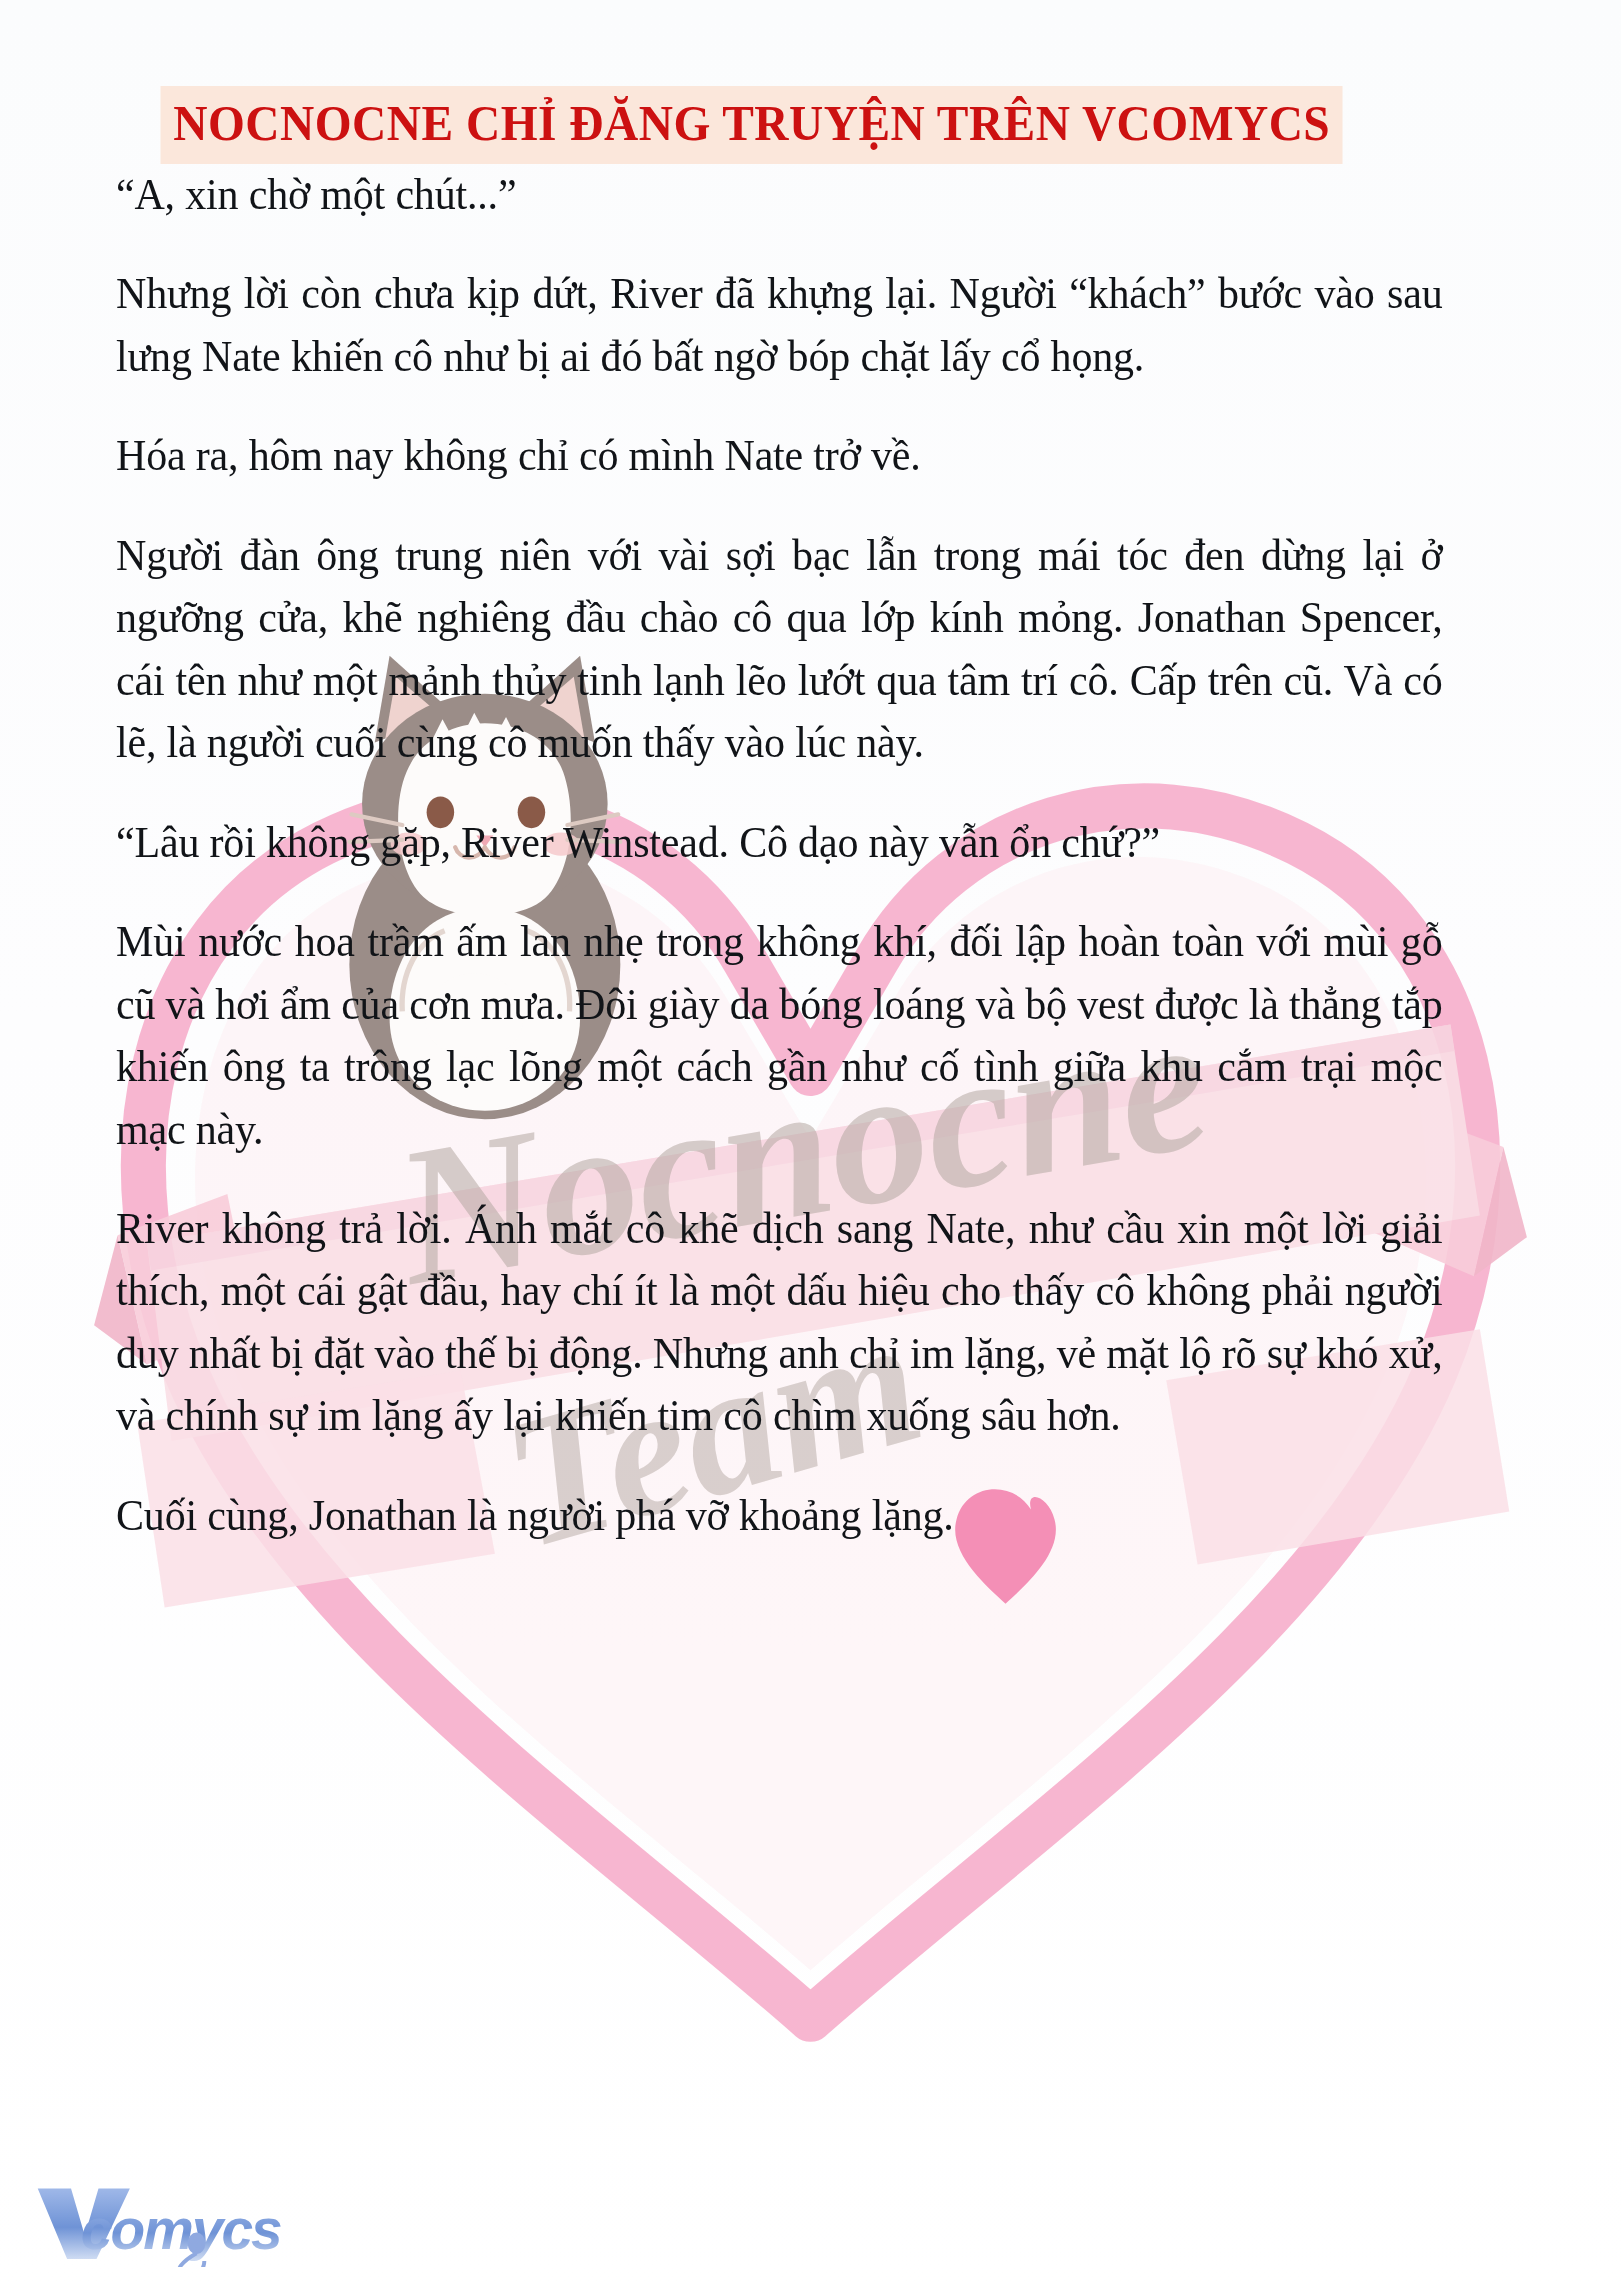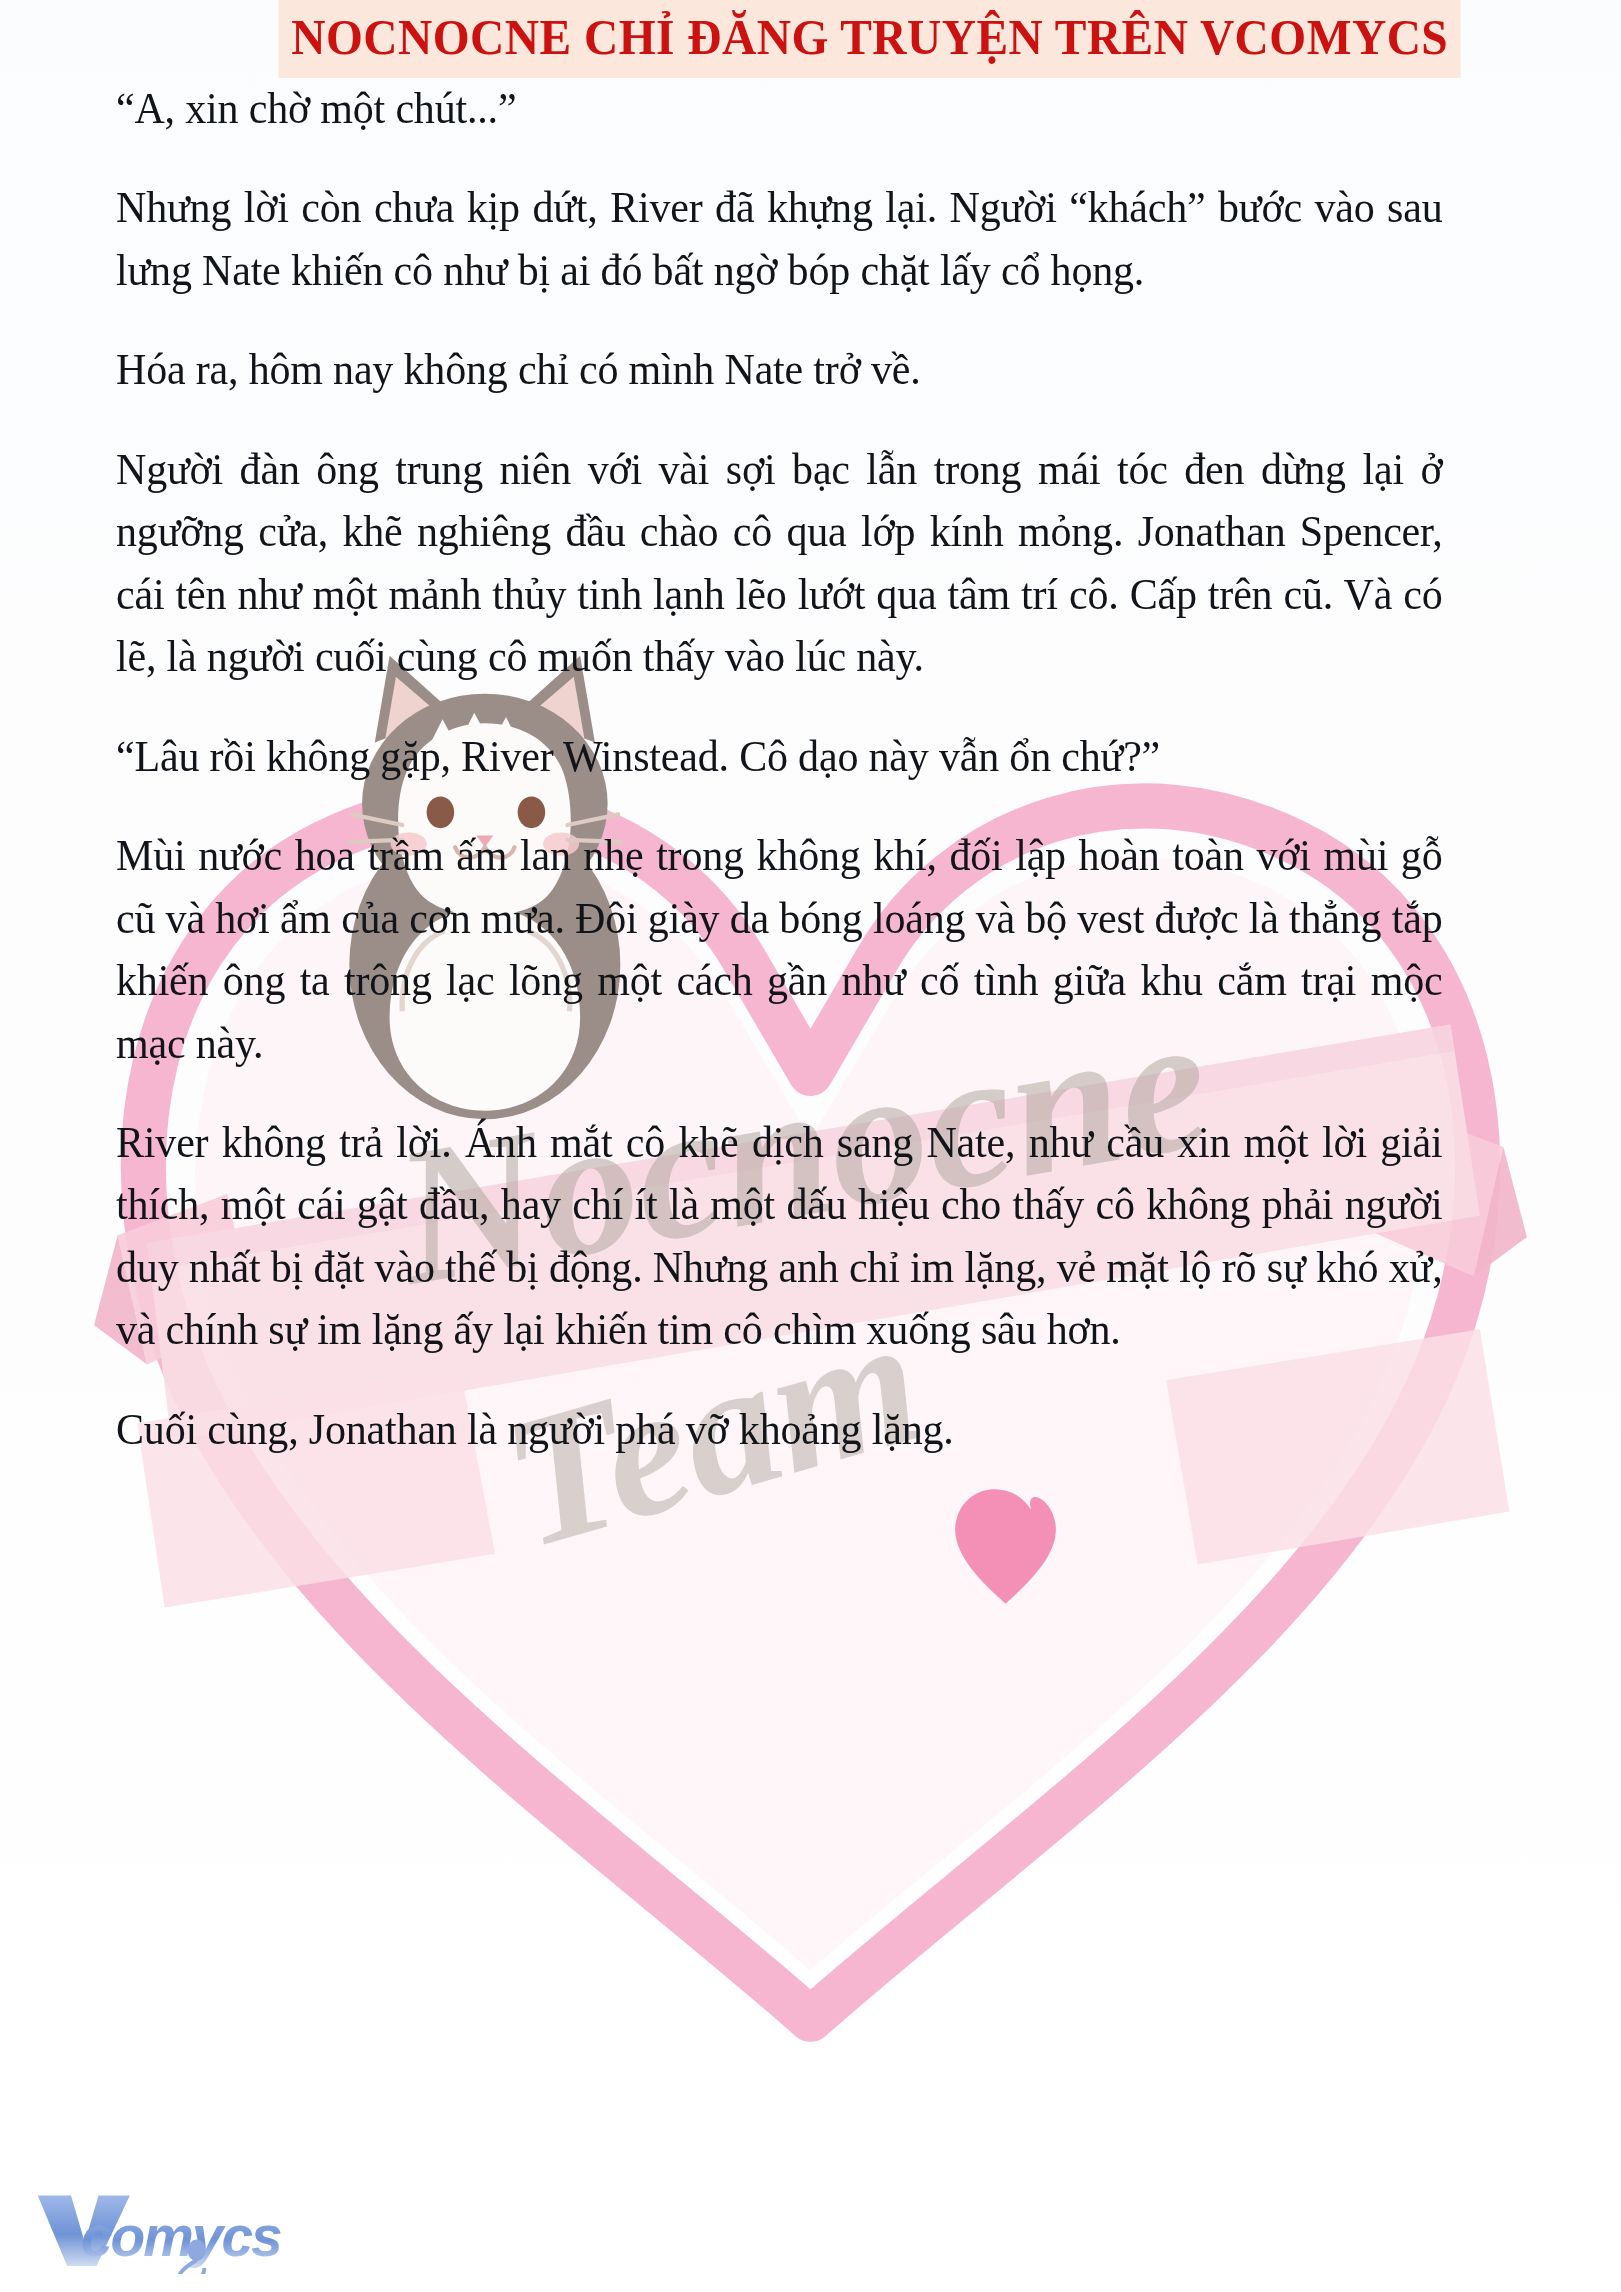--- a/index.html
+++ b/index.html
@@ -30,21 +30,22 @@
   
   .content {
     position: relative;
     z-index: 3;
     padding: 0 116px;
     box-sizing: border-box;
   }
 
   
   .header-band {
-    text-align: right;
+    margin-top: 86px;
+    text-align: left;
     line-height: 0;
   }
   .header-title {
     display: inline-block;
     background: #fbe7db;
     color: #cc1111;
     font-family: "Liberation Serif", "DejaVu Serif", serif;
     font-weight: bold;
     font-size: 51px;
     letter-spacing: 0.5px;
@@ -70,21 +71,21 @@
     transform-origin: left top;
     letter-spacing: -0.2px;
   }
   .para:last-child { margin-bottom: 0; }
   .para.noj { text-align: left; }
 
   
   .footer-logo {
     position: absolute;
     left: 23.5px;
-    bottom: 19px;
+    bottom: 26px;
     z-index: 4;
     line-height: 0;
   }
   .footer-logo svg { display: block; }
 </style>
 </head>
 <body>
 
 <div class="page">
 

